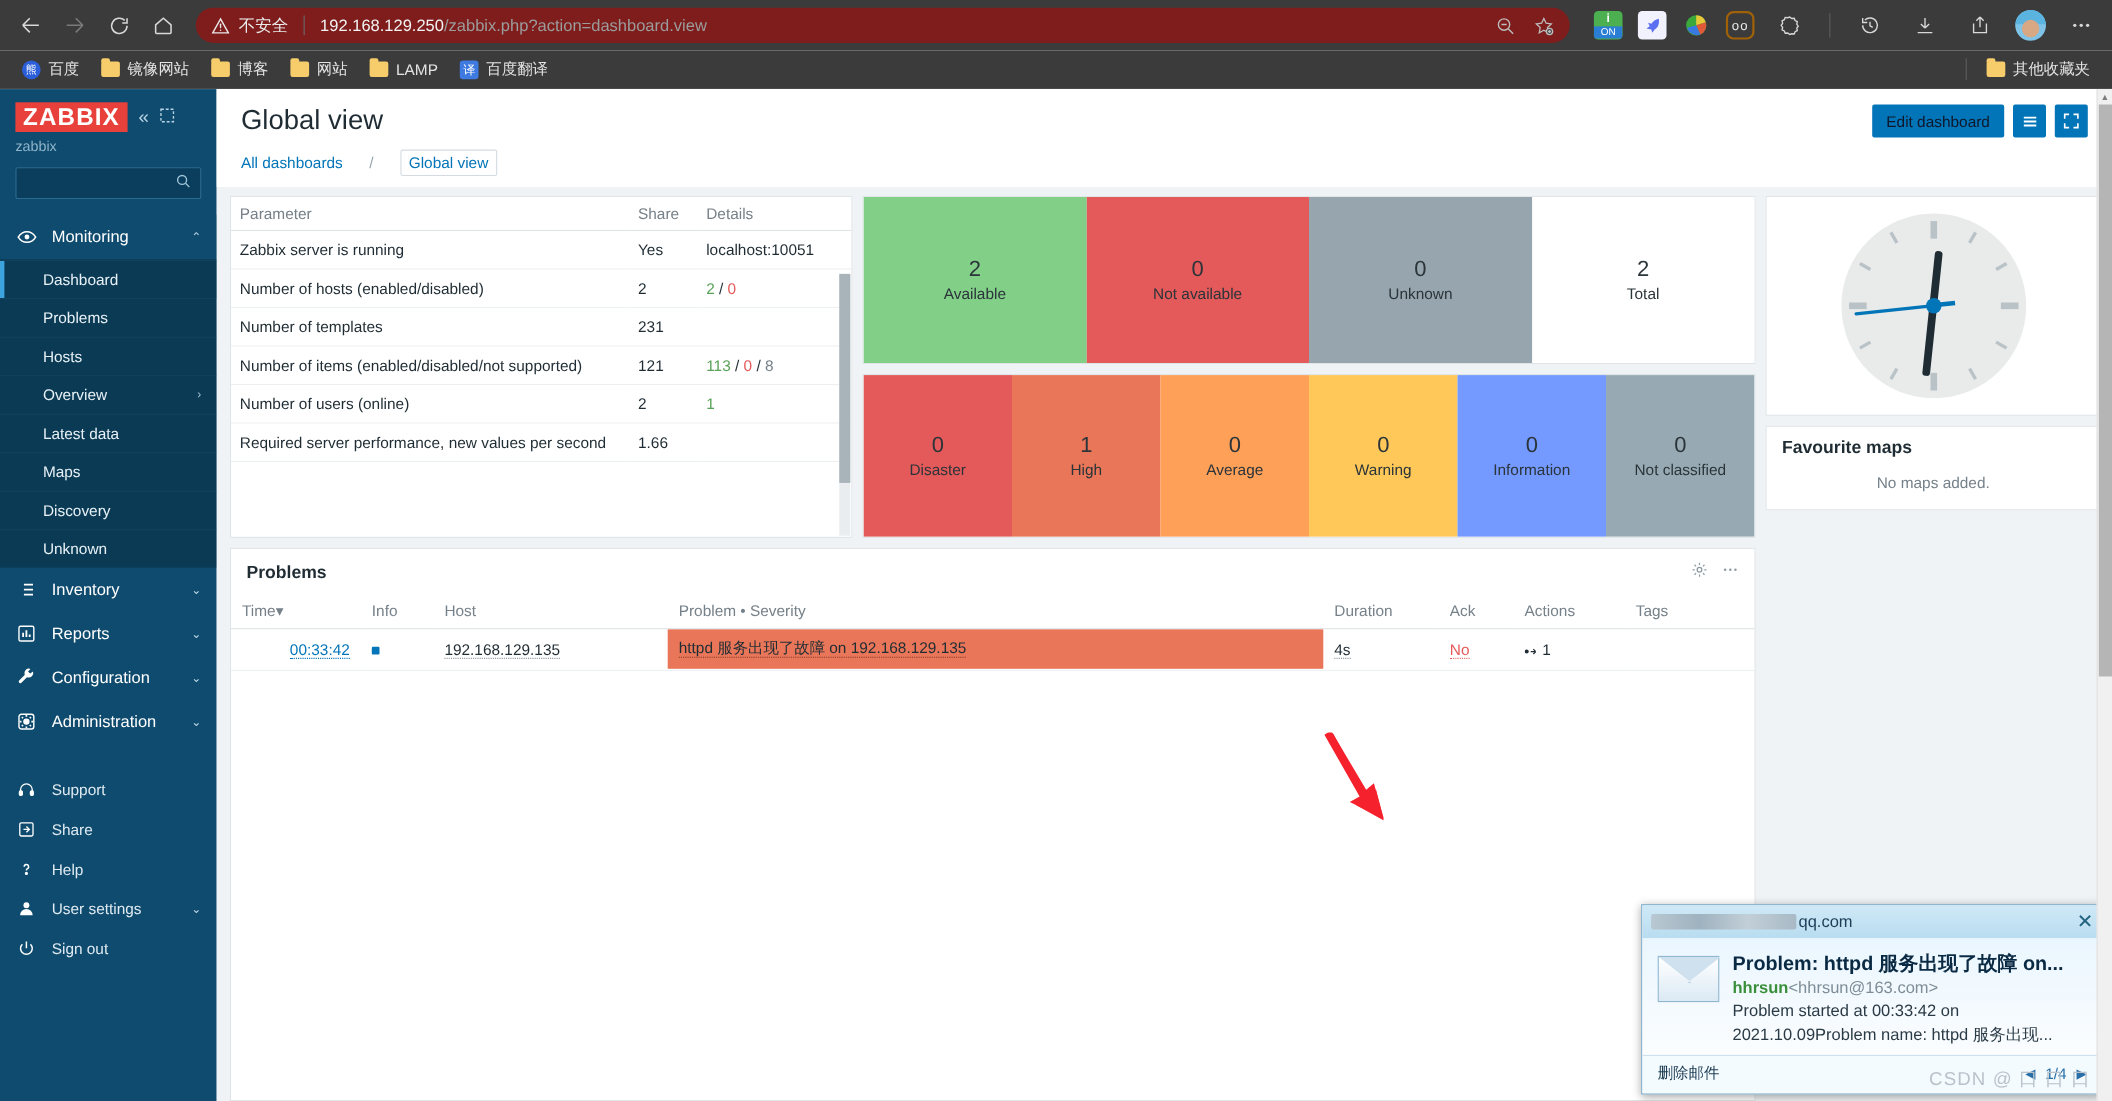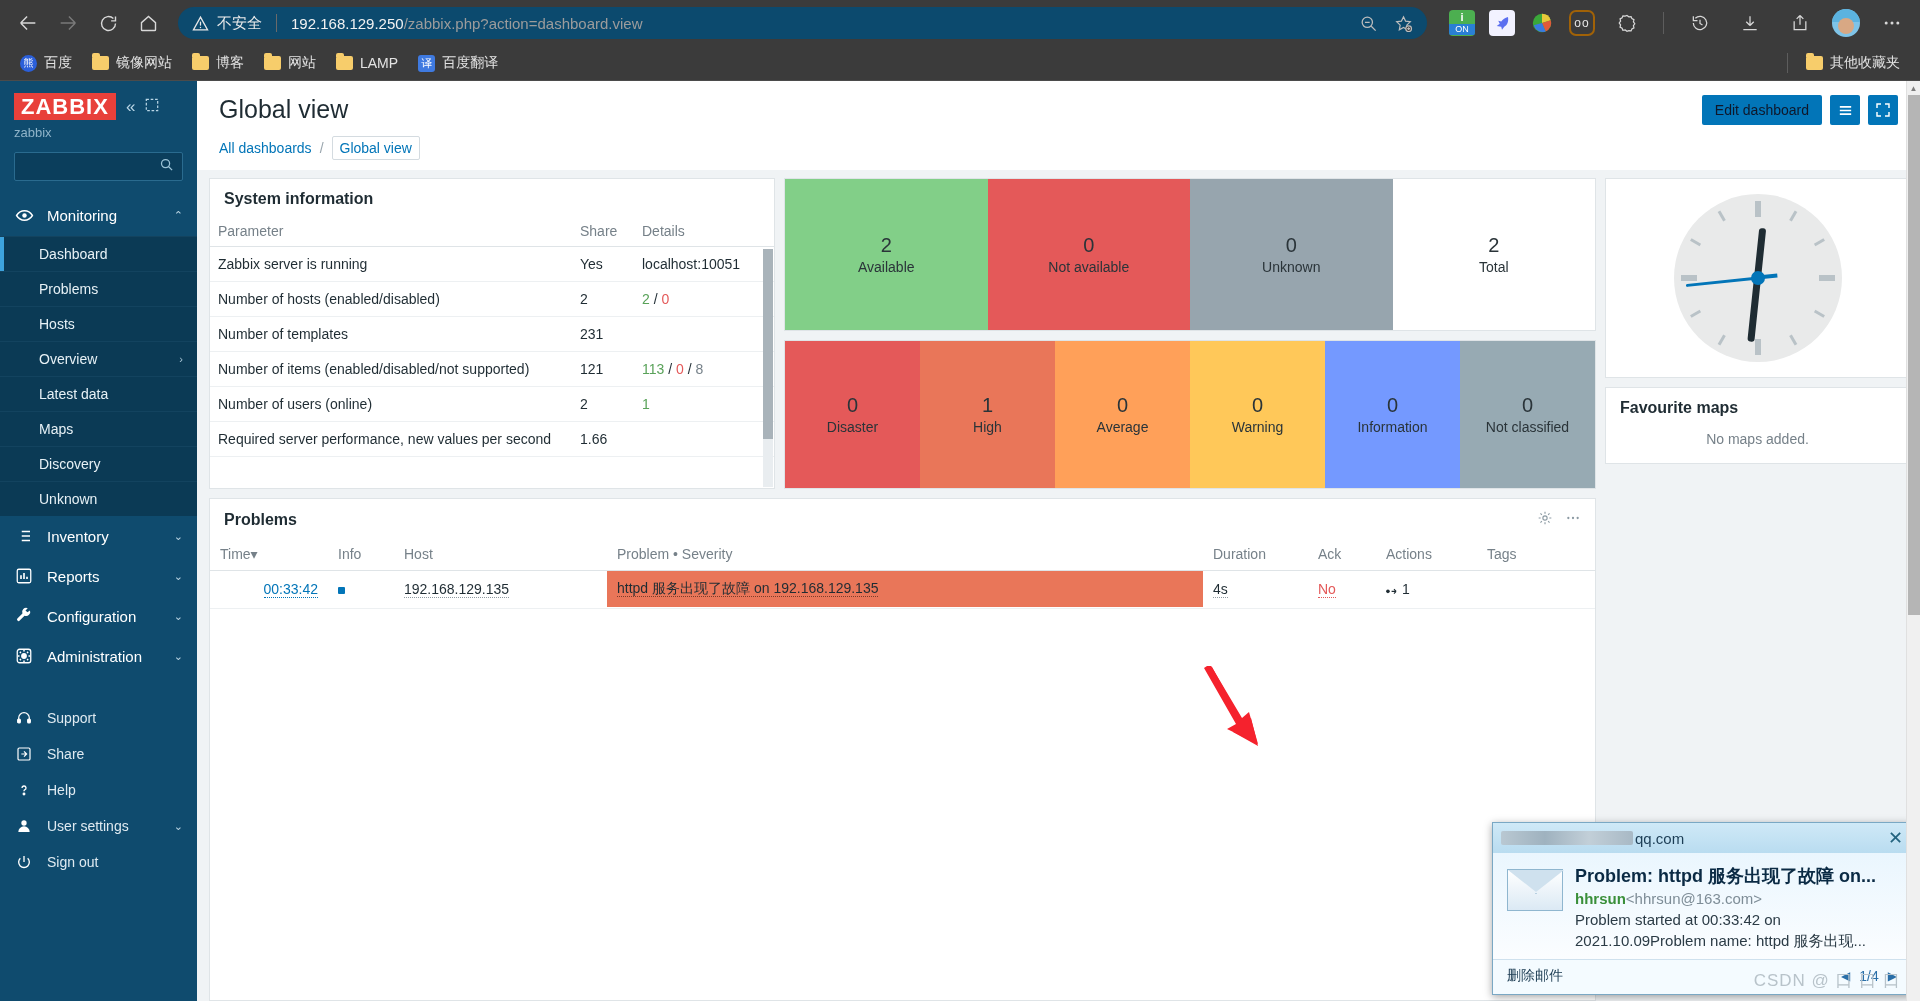--- a/index.html
+++ b/index.html
@@ -14,21 +14,21 @@
     height: 46px; background: #3b3b3b;
     display: flex; align-items: center; padding: 0 10px; gap: 4px;
   }
   .nav-btn {
     width: 36px; height: 36px; display: flex; align-items: center; justify-content: center;
     color: #d8d8d8; border-radius: 4px; flex: none;
   }
   .nav-btn.disabled { color: #7a7a7a; }
   .nav-btn svg { display: block; }
   .url-bar {
-    flex: 1; height: 32px; background: #0c4a6e; border-radius: 16px;
+    flex: 1; height: 32px; background: #7f1d1d; border-radius: 16px;
     display: flex; align-items: center; padding: 0 14px; margin: 0 8px; gap: 8px;
     min-width: 0;
   }
   .warn-icon { color: #e8e8e8; display: flex; align-items: center; }
   .warn-text { color: #eaeaea; font-size: 15px; white-space: nowrap; }
   .url-sep { width: 1px; height: 18px; background: #6a6a6a; margin: 0 6px; }
   .url-text { font-size: 15px; color: #9c9c9c; white-space: nowrap; overflow: hidden; }
   .url-text b { color: #f2f2f2; font-weight: normal; }
   .url-right { margin-left: auto; display: flex; align-items: center; gap: 16px; }
   .url-right svg { color: #bdbdbd; display: block; }
@@ -85,21 +85,21 @@
   .sb-spacer { height: 24px; }
 
   
   .main { flex:1; background:#f0f3f5; display:flex; flex-direction:column; min-width:0; position:relative;}
   .page-head { background:#fff; padding: 14px 22px 0 22px; }
   .page-head-row { display:flex; align-items:flex-start;}
   .page-title { font-size: 25px; color:#1f2c33; font-weight:normal;}
   .page-head-actions { margin-left:auto; display:flex; align-items:center; gap:8px;}
   .btn-primary { background:#0275b8; color:#0f172a; border:none; font-size:14px; padding: 7px 13px; border-radius:2px; cursor:pointer; font-family:inherit;}
   .sq-btn { width:30px; height:30px; background:#0275b8; color:#fff; display:flex; align-items:center; justify-content:center; border-radius:2px; cursor:pointer;}
-  .breadcrumb { display:flex; align-items:center; gap:8px; padding: 11px 0 10px 0; font-size:14px;}
+  .breadcrumb { display:flex; align-items:center; gap:24px; padding: 11px 0 10px 0; font-size:14px;}
   .breadcrumb a { color:#0275b8; text-decoration:none; cursor:pointer;}
   .breadcrumb .sep { color:#99a5ad; }
   .breadcrumb .current { color:#0275b8; border:1px solid #d4dbe0; padding: 3px 7px; background:#fff; border-radius:2px;}
 
   .dash { flex:1; padding: 8px 10px 0 12px; display:flex; gap:9px; overflow:hidden; }
   .col-left { display:flex; flex-direction:column; gap:9px; flex:1; min-width:0;}
   .row-top { display:flex; gap:9px; height:311px;}
   .col-right { width: 305px; flex:none; display:flex; flex-direction:column; gap:9px;}
 
   .widget { background:#fff; border:1px solid #dfe4e7; position:relative; }
@@ -520,23 +520,20 @@
         <span class="current">Global view</span>
       </div>
     </div>
 
     <div class="dash">
 
       <div class="col-left">
         <div class="row-top">
 
           <div class="widget sysinfo">
-            <div class="widget-head">
-              <div class="widget-title">System information</div>
-            </div>
             <table class="tbl">
               <thead>
                 <tr>
                   <th>Parameter</th>
                   <th style="width:62px">Share</th>
                   <th style="width:140px">Details</th>
                 </tr>
               </thead>
               <tbody>
                 <tr>

